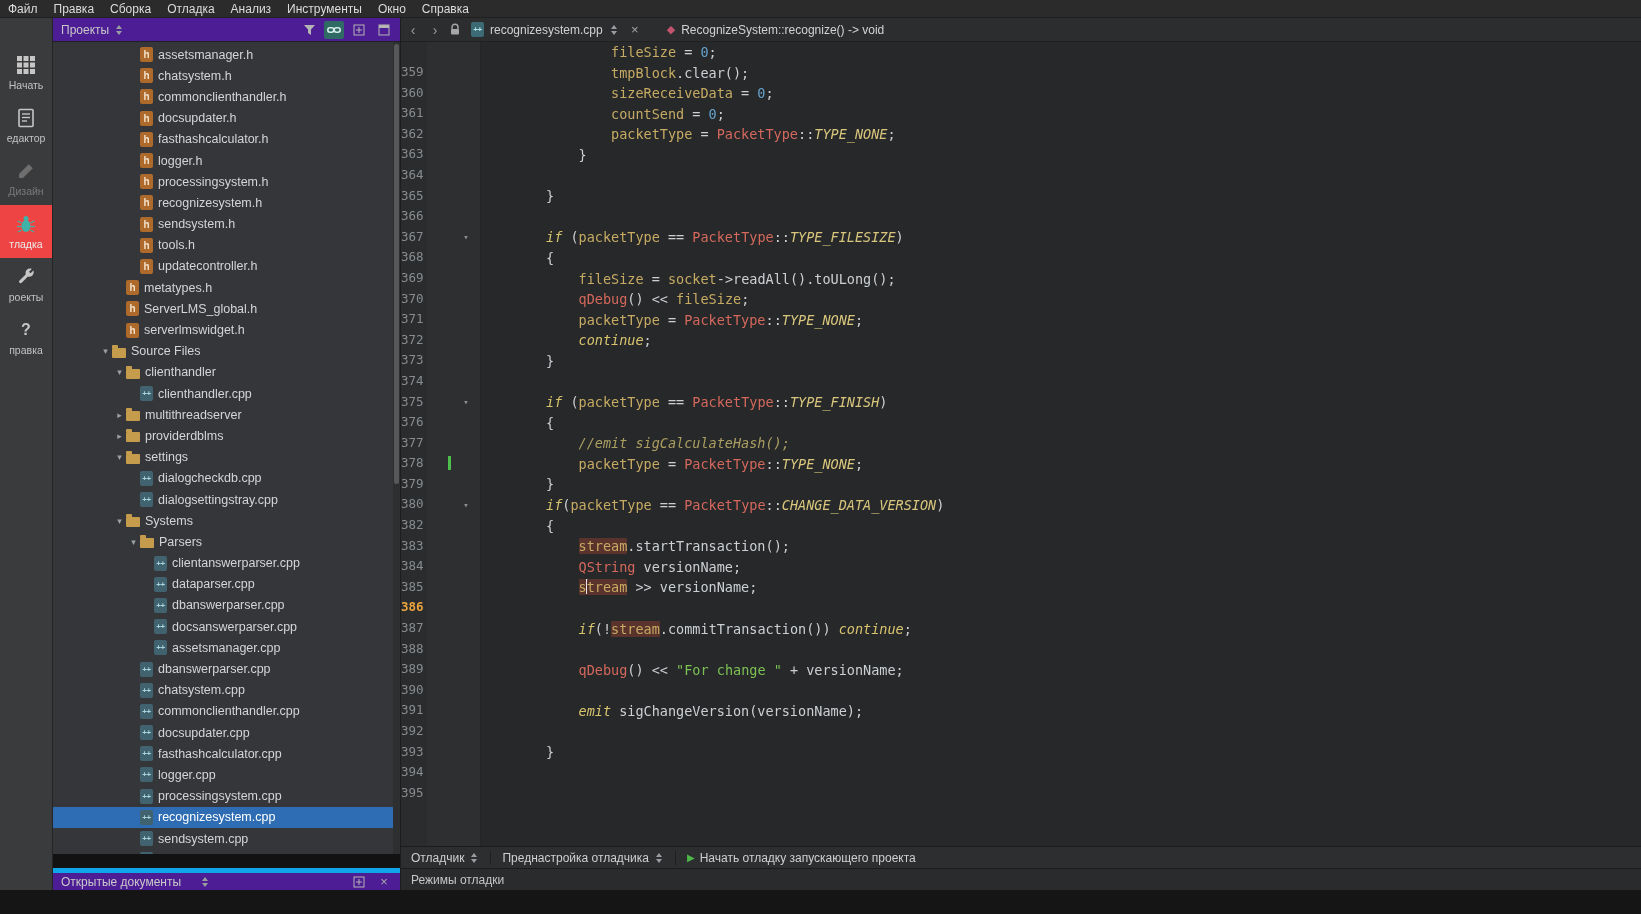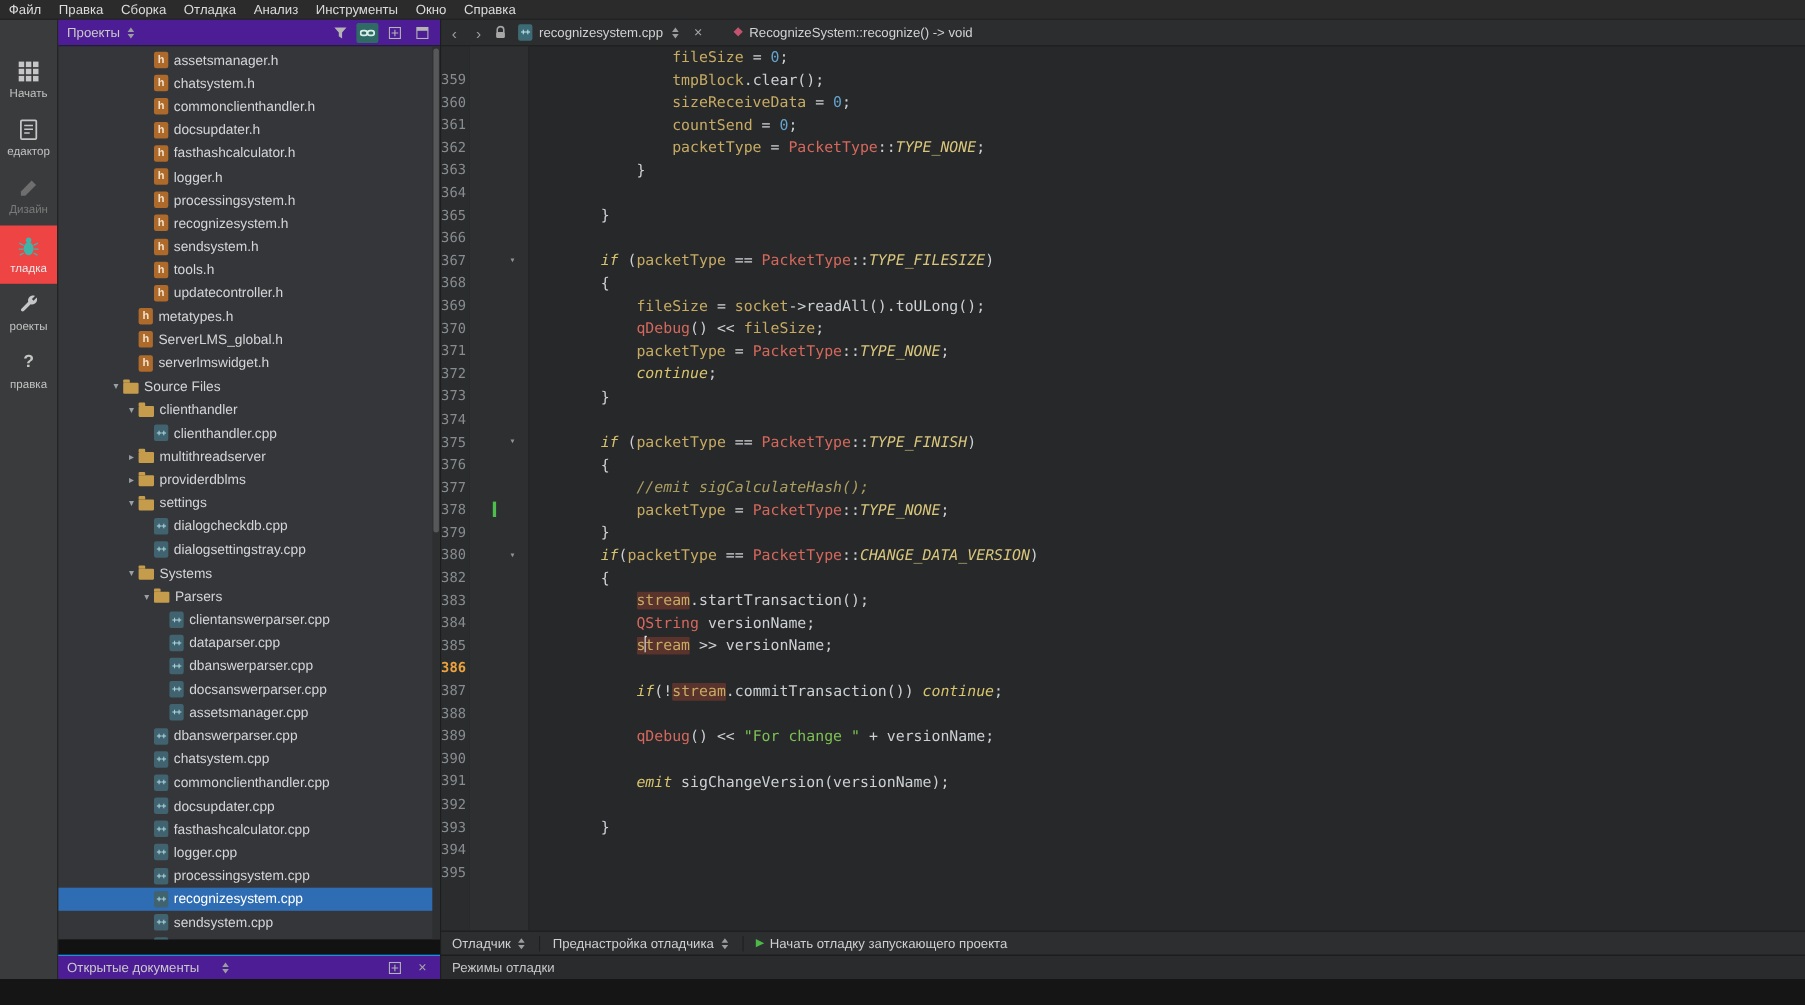--- a/index.html
+++ b/index.html
@@ -17,21 +17,21 @@
   .mode-tile{height:53px;flex:none;display:flex;flex-direction:column;align-items:center;justify-content:center;gap:3px;}
   .mode-tile.active{background:#ef4444;}
   .mode-icon{height:22px;display:flex;align-items:center;justify-content:center;}
   .mode-label{font-size:10.5px;color:#c2c2c2;white-space:nowrap;}
   .mode-tile.active .mode-label{color:#eaeaea;}
   .mode-tile.disabled .mode-label{color:#7a7a7a;}
   
   .leftpanel{width:348px;flex:none;background:#343639;display:flex;flex-direction:column;border-left:1px solid #242425;min-height:0;}
   .panel-header{height:24px;flex:none;background:#4c1d95;border-bottom:1px solid #202021;
                 display:flex;align-items:center;font-size:12px;color:#c9c9c9;padding:0 6px 0 8px;gap:5px;}
-  .panel-header.bottom{border-top:1px solid #0ea5e9;border-bottom:none;height:22px;gap:19px;}
+  .panel-header.bottom{border-top:5px solid #0ea5e9;border-bottom:none;height:22px;gap:19px;}
   .ph-icons{margin-left:auto;display:flex;align-items:center;gap:5px;}
   .hbtn{width:20px;height:18px;display:flex;align-items:center;justify-content:center;border-radius:2px;}
   .hbtn.active{background:#2f6b64;}
   .xicon{color:#a7a7a7;font-size:13px;line-height:1;}
   .updown{display:inline-flex;flex-direction:column;gap:2px;align-items:center;padding:0 2px;}
   .updown i{display:block;width:0;height:0;border-left:3.5px solid transparent;border-right:3.5px solid transparent;}
   .updown .up{border-bottom:4px solid #9a9ea1;}
   .updown .dn{border-top:4px solid #9a9ea1;}
   .tree{flex:1;min-height:0;overflow:hidden;position:relative;padding-top:2px;}
   .tree-scrollbar{position:absolute;right:0;top:0;bottom:0;width:7px;background:#2e2f31;}

